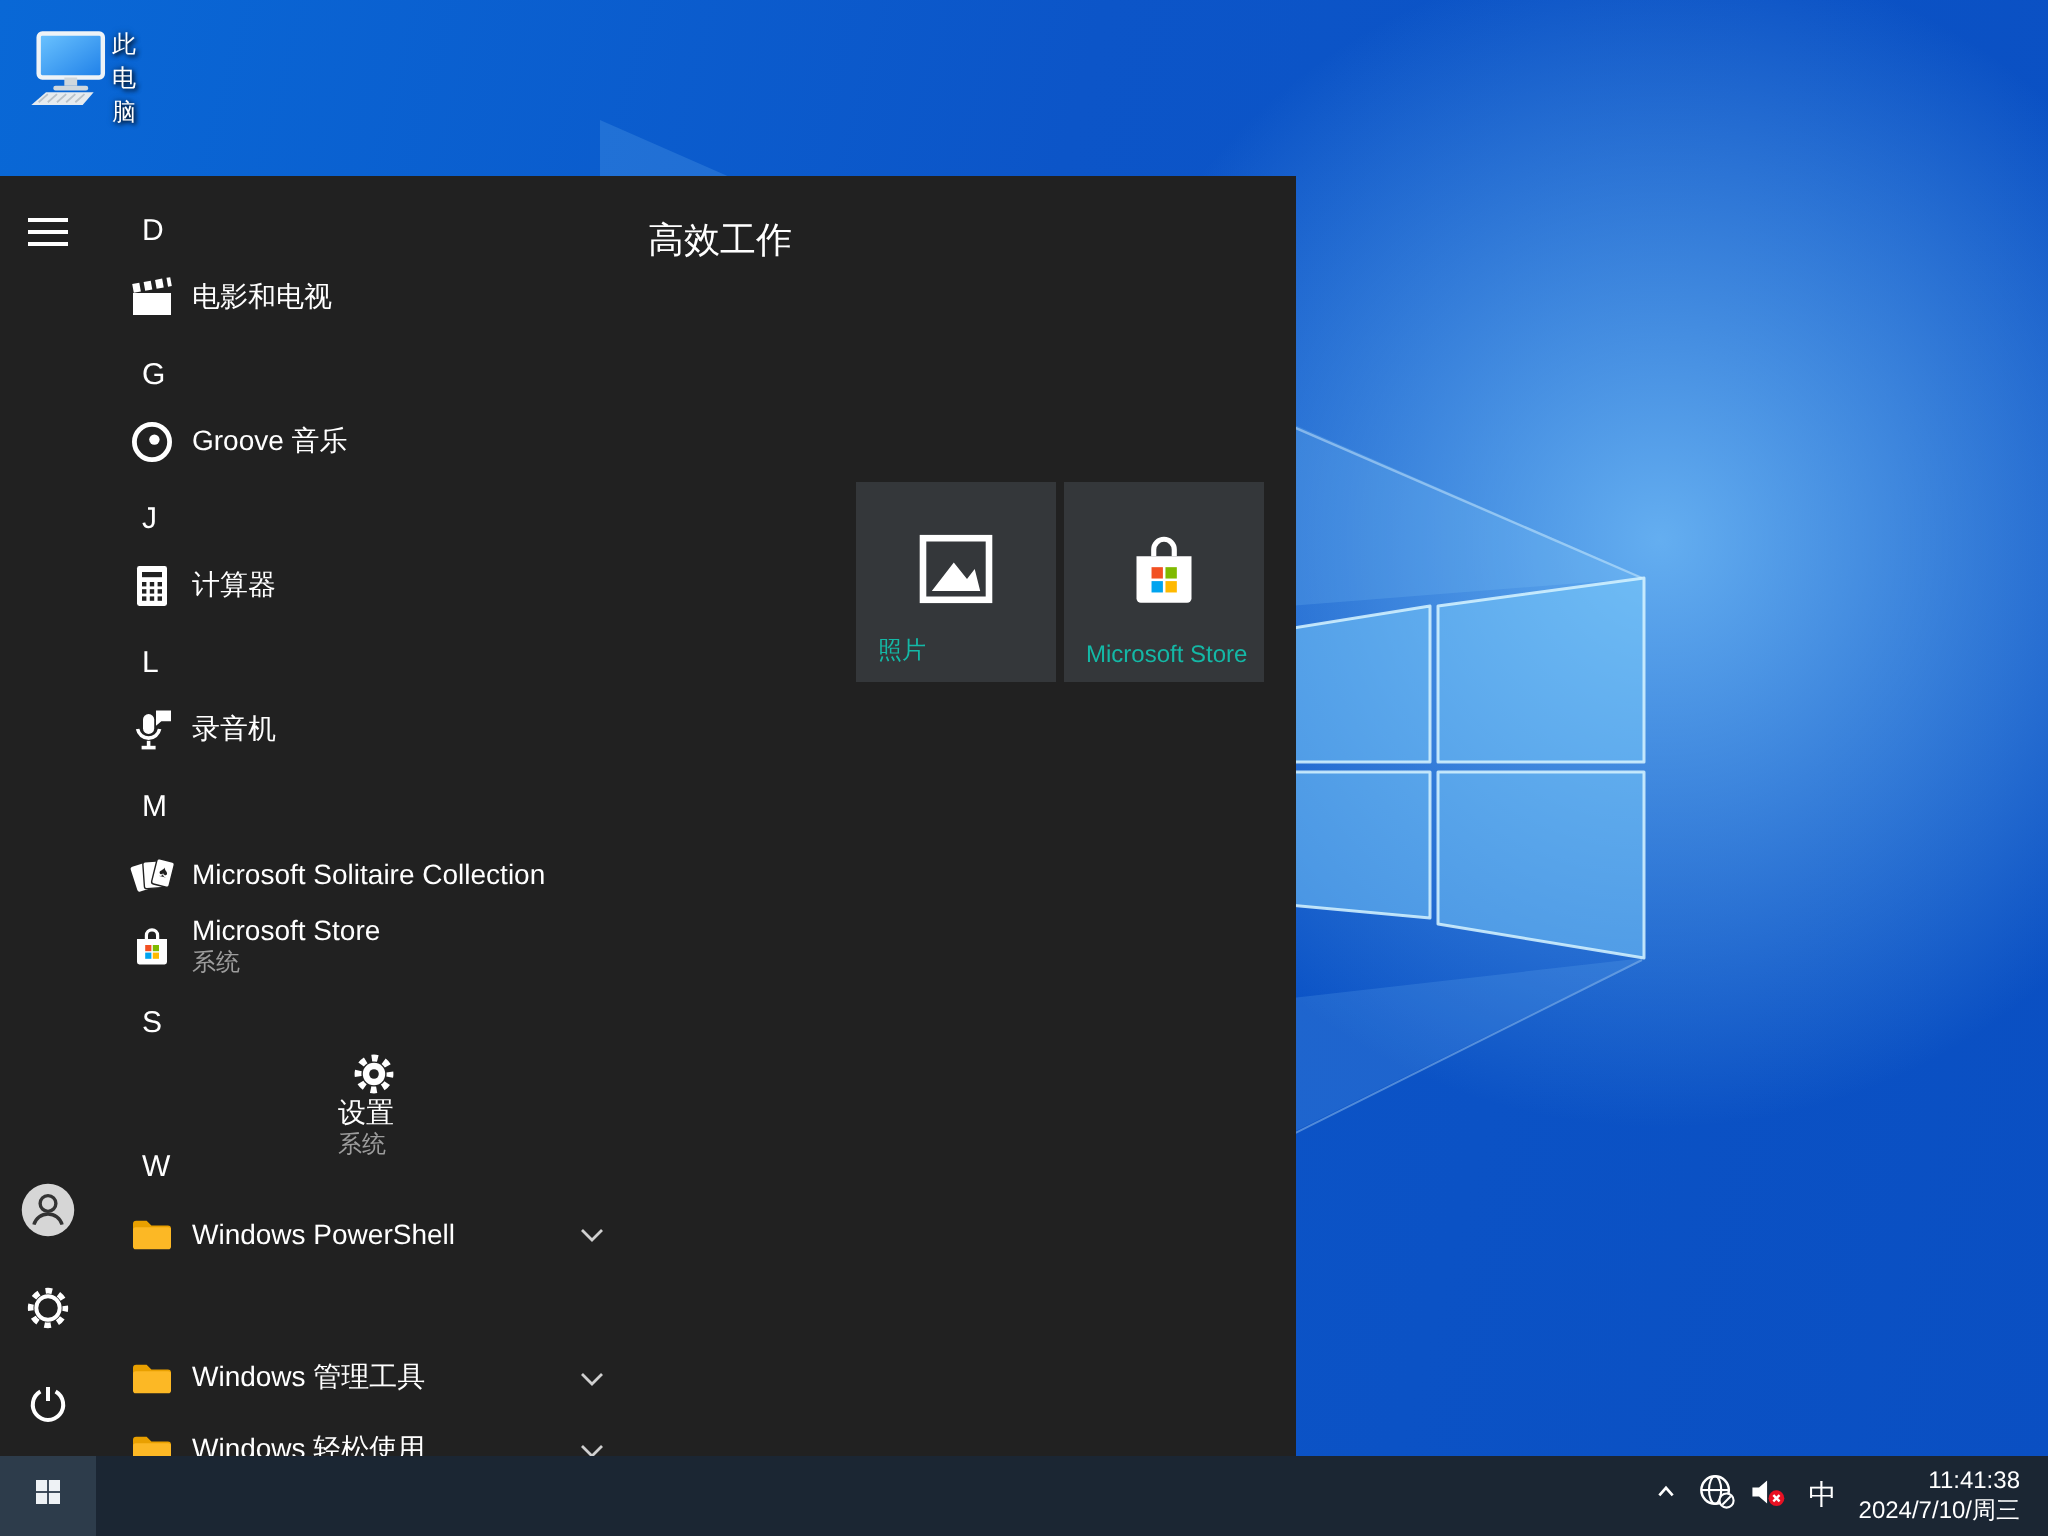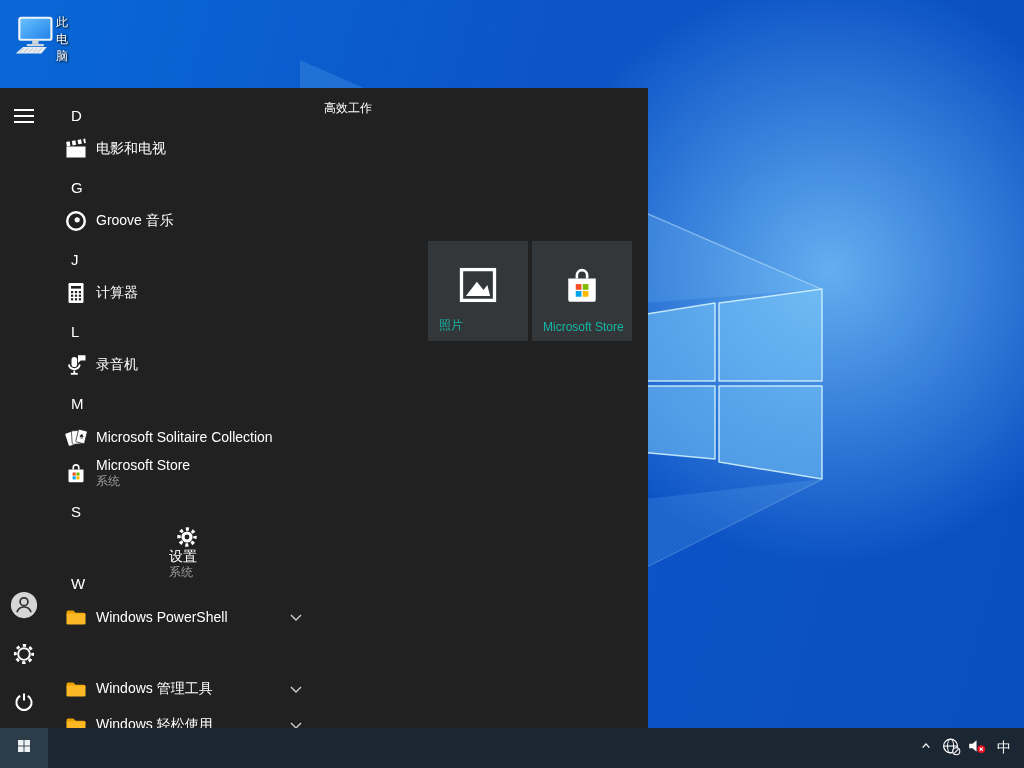--- a/index.html
+++ b/index.html
@@ -29,21 +29,21 @@
   .row.single{height:36px;}
   .row.dual{height:44px;}
   .row .letter{padding-left:23px;font-size:15px;color:#fff;}
   .row .appicon{width:24px;height:24px;margin-left:16px;flex:0 0 24px;display:flex;
     align-items:center;justify-content:center;}
   .row .lab{margin-left:8px;font-size:14px;color:#fff;white-space:nowrap;}
   .row .labwrap{margin-left:8px;display:flex;flex-direction:column;line-height:15px;}
   .row .labwrap .main{font-size:14px;color:#fff;white-space:nowrap;}
   .row .labwrap .sub{font-size:12px;color:#9d9d9d;margin-top:1px;}
   .row .chev{position:absolute;right:2px;width:24px;height:24px;}
-  .group-title{position:absolute;left:324px;top:12px;font-size:12px;color:#fff;z-index:6;}
+  .group-title{position:absolute;left:324px;top:20px;font-size:18px;color:#fff;z-index:6;}
   .tile{position:absolute;width:100px;height:100px;background:#34373a;cursor:pointer;z-index:6;}
   .tile .ticon{position:absolute;left:50%;top:46%;transform:translate(-50%,-50%);}
   .tile .tlab{position:absolute;left:11px;bottom:7px;font-size:12px;color:#14b8a6;white-space:nowrap;}
   
   .taskbar{position:absolute;left:0;bottom:0;width:1024px;height:40px;background:#1b2633;
     z-index:10;display:flex;align-items:center;}
   .start-btn{width:48px;height:40px;background:#2d3c4b;display:flex;align-items:center;
     justify-content:center;cursor:pointer;}
   .tray{margin-left:auto;display:flex;align-items:center;height:40px;padding-right:6px;}
   .tray .titem{height:40px;display:flex;align-items:center;justify-content:center;cursor:pointer;}
@@ -318,15 +318,19 @@
       </div>
       <div class="titem t-vol">
         <span><svg width="22" height="22" viewBox="0 0 24 24">
               <path d="M3.5 9.5 v5 h3.6 l4.4 3.8 V5.7 L7.1 9.5 Z" fill="#fff"></path>
               <circle cx="16.6" cy="15.4" r="4.3" fill="#e81123"></circle>
               <line x1="14.9" y1="13.7" x2="18.3" y2="17.1" stroke="#fff" stroke-width="1.3"></line>
               <line x1="18.3" y1="13.7" x2="14.9" y2="17.1" stroke="#fff" stroke-width="1.3"></line>
             </svg></span>
       </div>
       <div class="titem t-ime">中</div>
+      <div class="titem t-clock">
+        <span class="tline">11:41:38</span>
+        <span class="tline">2024/7/10/周三</span>
+      </div>
     </div>
   </div>
 </div>
 
 </body></html>

